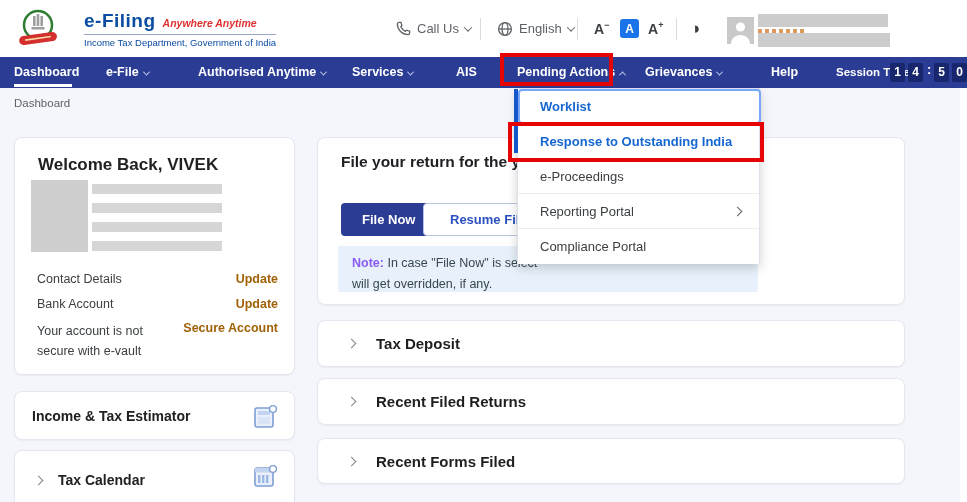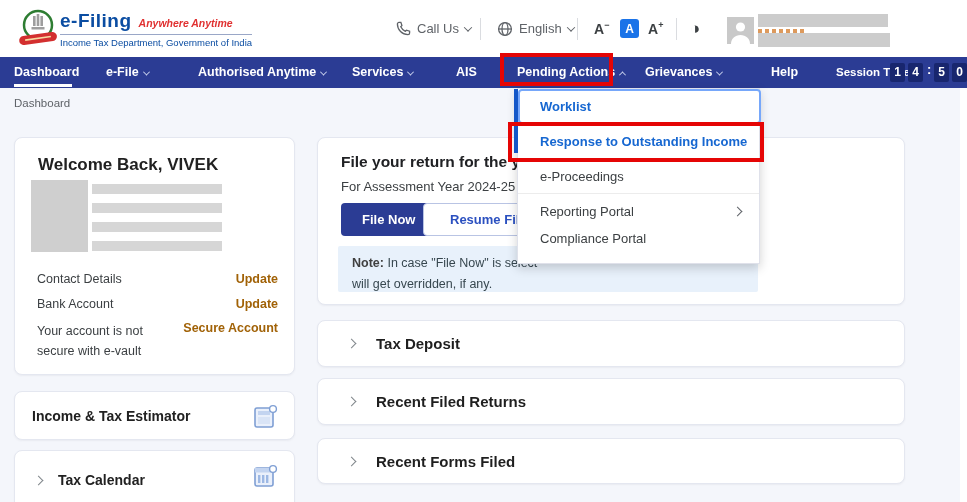--- a/index.html
+++ b/index.html
@@ -2,21 +2,21 @@
 <html><head>
 <meta charset="utf-8">
 <style>
   * { margin:0; padding:0; box-sizing:border-box; }
   html,body { width:967px; height:502px; overflow:hidden; background:#fff;
     font-family:"Liberation Sans", sans-serif; position:relative; }
 
   
   .header { position:absolute; left:0; top:0; width:967px; height:57px; background:#fff; }
   .logo-wrap { position:absolute; left:16px; top:6px; display:flex; align-items:center; }
-  .logo-text { margin-left:0; }
+  .logo-text { margin-left:24px; }
   .brand-row { display:flex; align-items:baseline; border-bottom:1.5px solid #9aa7c7; padding-bottom:2px; }
   .brand { font-size:19px; font-weight:bold; color:#0b4da2; letter-spacing:.5px; }
   .tagline { font-size:10.5px; font-style:italic; color:#e03131; margin-left:7px; font-weight:bold; }
   .dept { font-size:9.5px; color:#0b4da2; margin-top:2px; }
 
   .hdr-ctrl { position:absolute; top:0; height:57px; display:flex; align-items:center;
     color:#5f6368; font-size:13px; gap:6px; cursor:default; }
   .vdiv { position:absolute; top:18px; width:1px; height:22px; background:#dadce0; }
   .chev { display:inline-block; width:6px; height:6px; border-right:1.6px solid currentColor;
     border-bottom:1.6px solid currentColor; }
@@ -66,21 +66,21 @@
 
   
   .filing-title { position:absolute; left:23px; top:15px; font-size:15.5px; font-weight:bold; color:#202124; }
   .filing-sub { position:absolute; left:23px; top:41px; font-size:13px; color:#3c4043; }
   .btn-primary { position:absolute; left:23px; top:65px; background:#2b3c94; color:#fff;
     font-size:13px; font-weight:bold; padding:9px 21px; border:none; border-radius:4px; cursor:pointer; }
   .btn-outline { position:absolute; left:105px; top:65px; background:#fff; color:#2b50c0;
     font-size:13px; font-weight:bold; padding:8px 26px; border:1px solid #b9c4e4; border-radius:4px; cursor:pointer; }
   .note-box { position:absolute; left:20px; top:108px; width:420px; height:46px; background:#e8f1fb;
     border-radius:2px; padding:7px 14px; font-size:12.5px; color:#37474f; line-height:1.65; }
-  .note-box b { color:#404040; }
+  .note-box b { color:#8b5cf6; }
 
   
   .acc { display:flex; align-items:center; cursor:pointer; }
   .acc .chev { width:7px; height:7px; border-color:#80868b; margin-left:30px; }
   .acc-label { margin-left:21px; font-size:15px; font-weight:bold; color:#1f1f1f; }
 
   
   .menu { position:absolute; left:517px; top:88px; width:243px; height:176px; background:#fff;
     border:1px solid #dfe1ea; box-shadow:0 4px 10px rgba(0,0,0,.18); z-index:50; }
   .menu-item { position:absolute; left:0; width:100%; height:35px; line-height:35px;
@@ -242,21 +242,20 @@
     <rect x="3" y="5" width="18" height="4.5" fill="#c3d4f0"></rect>
     <rect x="6" y="12" width="2.4" height="8" fill="#9db8e4"></rect>
     <rect x="10" y="12" width="2.4" height="8" fill="#9db8e4"></rect>
     <rect x="14" y="12" width="2.4" height="8" fill="#9db8e4"></rect>
     <circle cx="21" cy="6" r="3.4" fill="#fff" stroke="#7f9fd4" stroke-width="1.4"></circle>
   </svg>
 </div>
 
 <div class="card" style="left:317px; top:137px; width:588px; height:168px;">
   <div class="filing-title">File your return for the year e</div>
-  <div class="filing-sub">For Assessment Year 2024-25</div>
   <button class="btn-primary">File Now</button>
   <button class="btn-outline">Resume Filing</button>
   <div class="note-box">
     <b>Note:</b><span> In case "File Now" is select</span><br>
     <span>will get overridden, if any.</span>
   </div>
 </div>
 
 <div class="card acc" style="left:317px; top:320px; width:588px; height:47px;">
   <span class="chev right"></span>
@@ -272,30 +271,30 @@
 </div>
 
 <div class="menu">
   <div class="accent-bar"></div>
   <div class="focus-ring"></div>
 
   <div class="menu-item blue" style="top:0;">
     <span>Worklist</span>
   </div>
   <div class="menu-item blue" style="top:35px;">
-    <span>Response to Outstanding Income</span>
+    <span>Response to Outstanding India</span>
     <div class="divider"></div>
   </div>
   <div class="menu-item" style="top:70px;">
     <span>e-Proceedings</span>
     <div class="divider"></div>
   </div>
   <div class="menu-item" style="top:105px;">
     <span>Reporting Portal</span>
     <span class="submenu-chev"></span>
     <div class="divider"></div>
   </div>
-  <div class="menu-item" style="top:132px;">
+  <div class="menu-item" style="top:140px;">
     <span>Compliance Portal</span>
   </div>
 
   <div class="red-box" style="left:-10px; top:33px; width:256px; height:40px;"></div>
 </div>
 
 </body></html>

